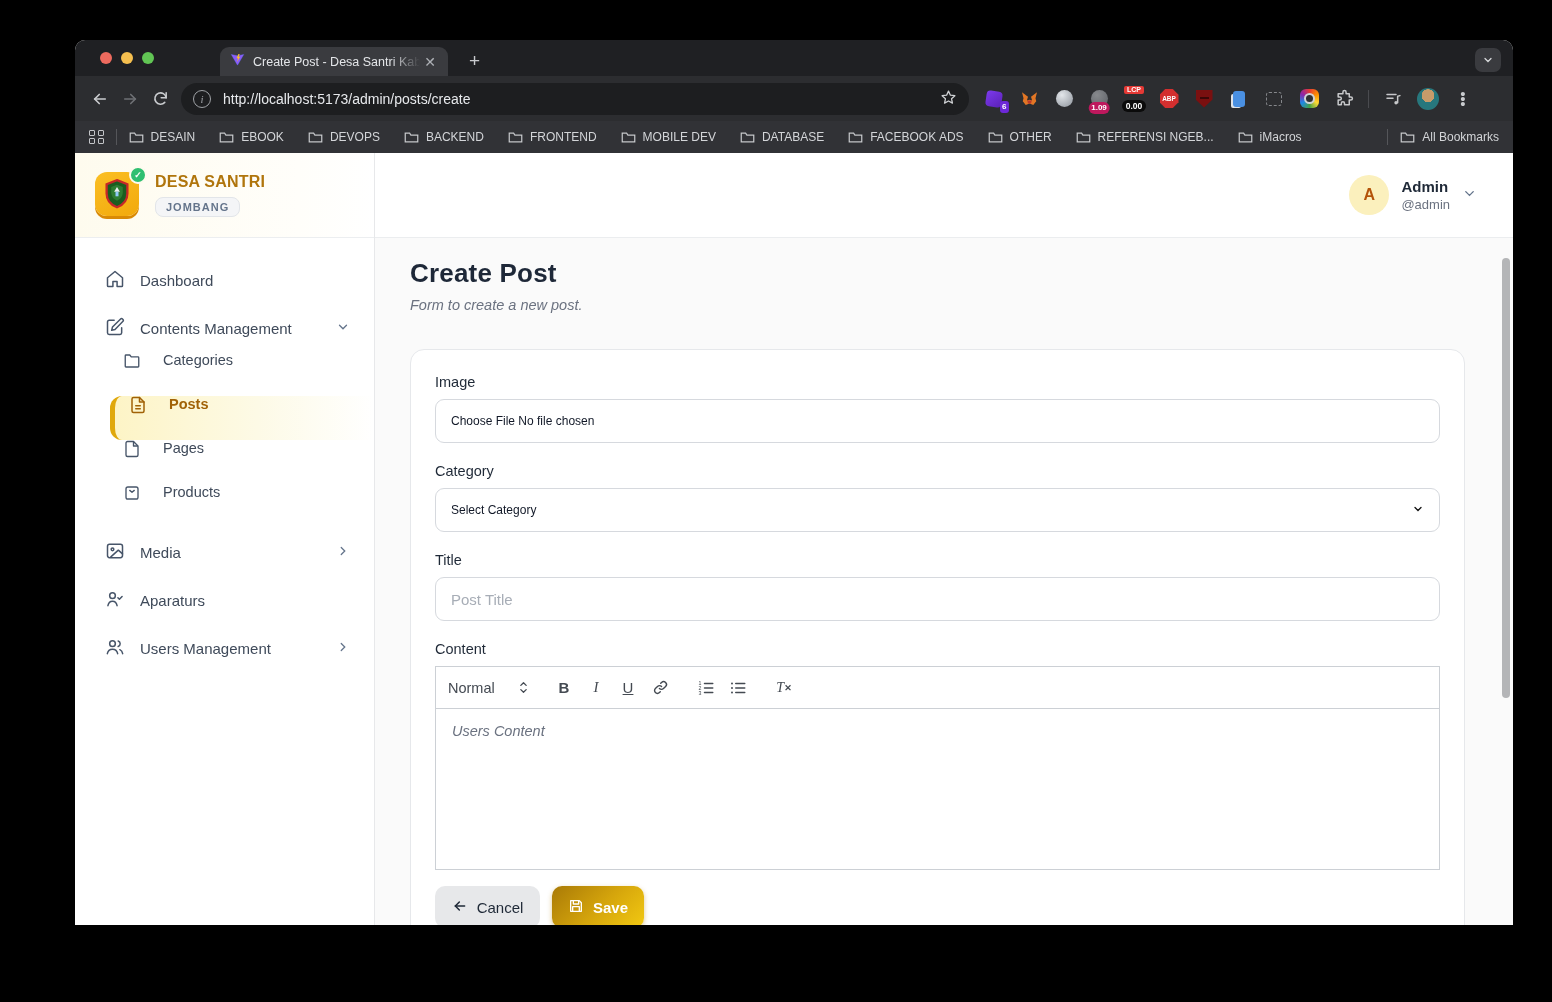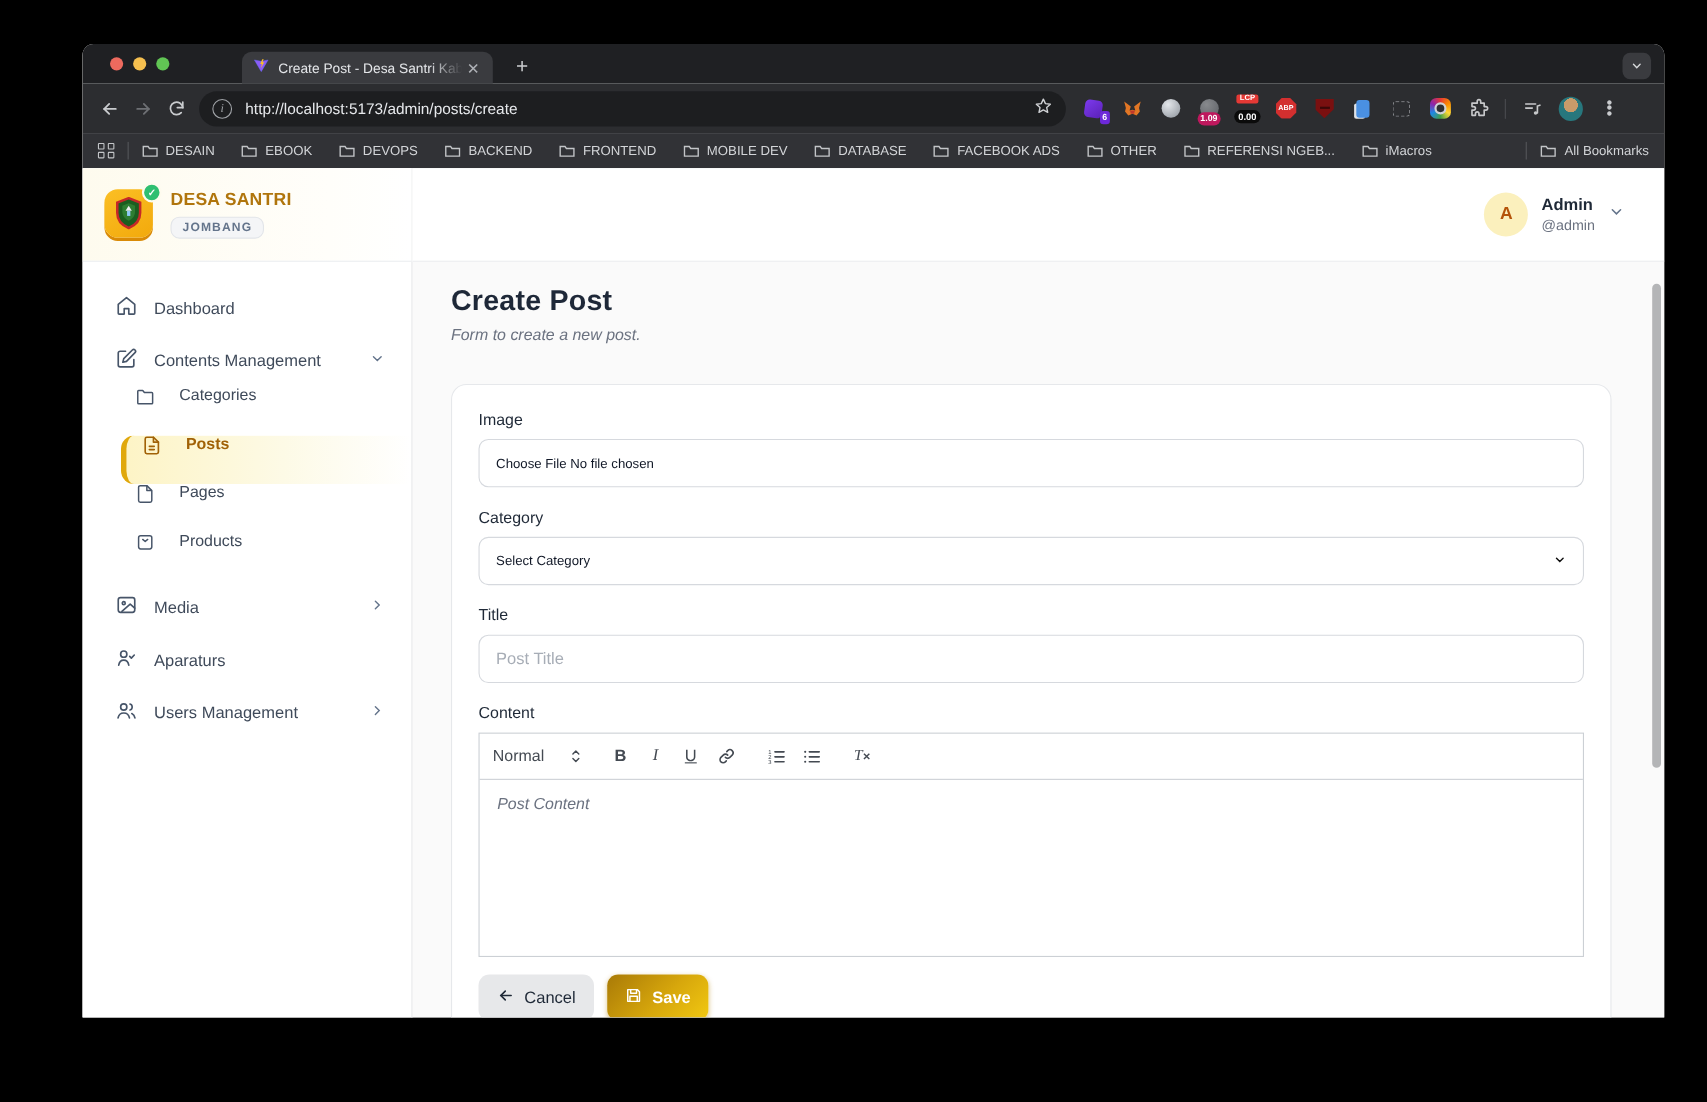--- a/index.html
+++ b/index.html
@@ -525,21 +525,21 @@
                       <svg width="18" height="18" viewBox="0 0 24 24" fill="none" stroke="currentColor" stroke-width="2" stroke-linecap="round">
                         <path d="M9 6h12M9 12h12M9 18h12"></path>
                         <circle cx="4" cy="6" r="1.3" fill="currentColor" stroke="none"></circle>
                         <circle cx="4" cy="12" r="1.3" fill="currentColor" stroke="none"></circle>
                         <circle cx="4" cy="18" r="1.3" fill="currentColor" stroke="none"></circle>
                       </svg>
                     </span>
                 </span>
                 <span class="ql-btn glyph-clean">T<sub>✕</sub></span>
               </div>
-              <div class="ql-body">Post Content</div>
+              <div class="ql-body">Users Content</div>
             </div>
           </div>
 
           <div class="btn-row">
             <div class="btn btn-cancel">
               <span><svg width="16" height="16" viewBox="0 0 24 24" fill="none" stroke="#1f2937" stroke-width="2.2" stroke-linecap="round">
                     <path d="M19 12H5"></path>
                     <path d="M11 6l-6 6 6 6"></path>
                   </svg></span>
               <span>Cancel</span>

